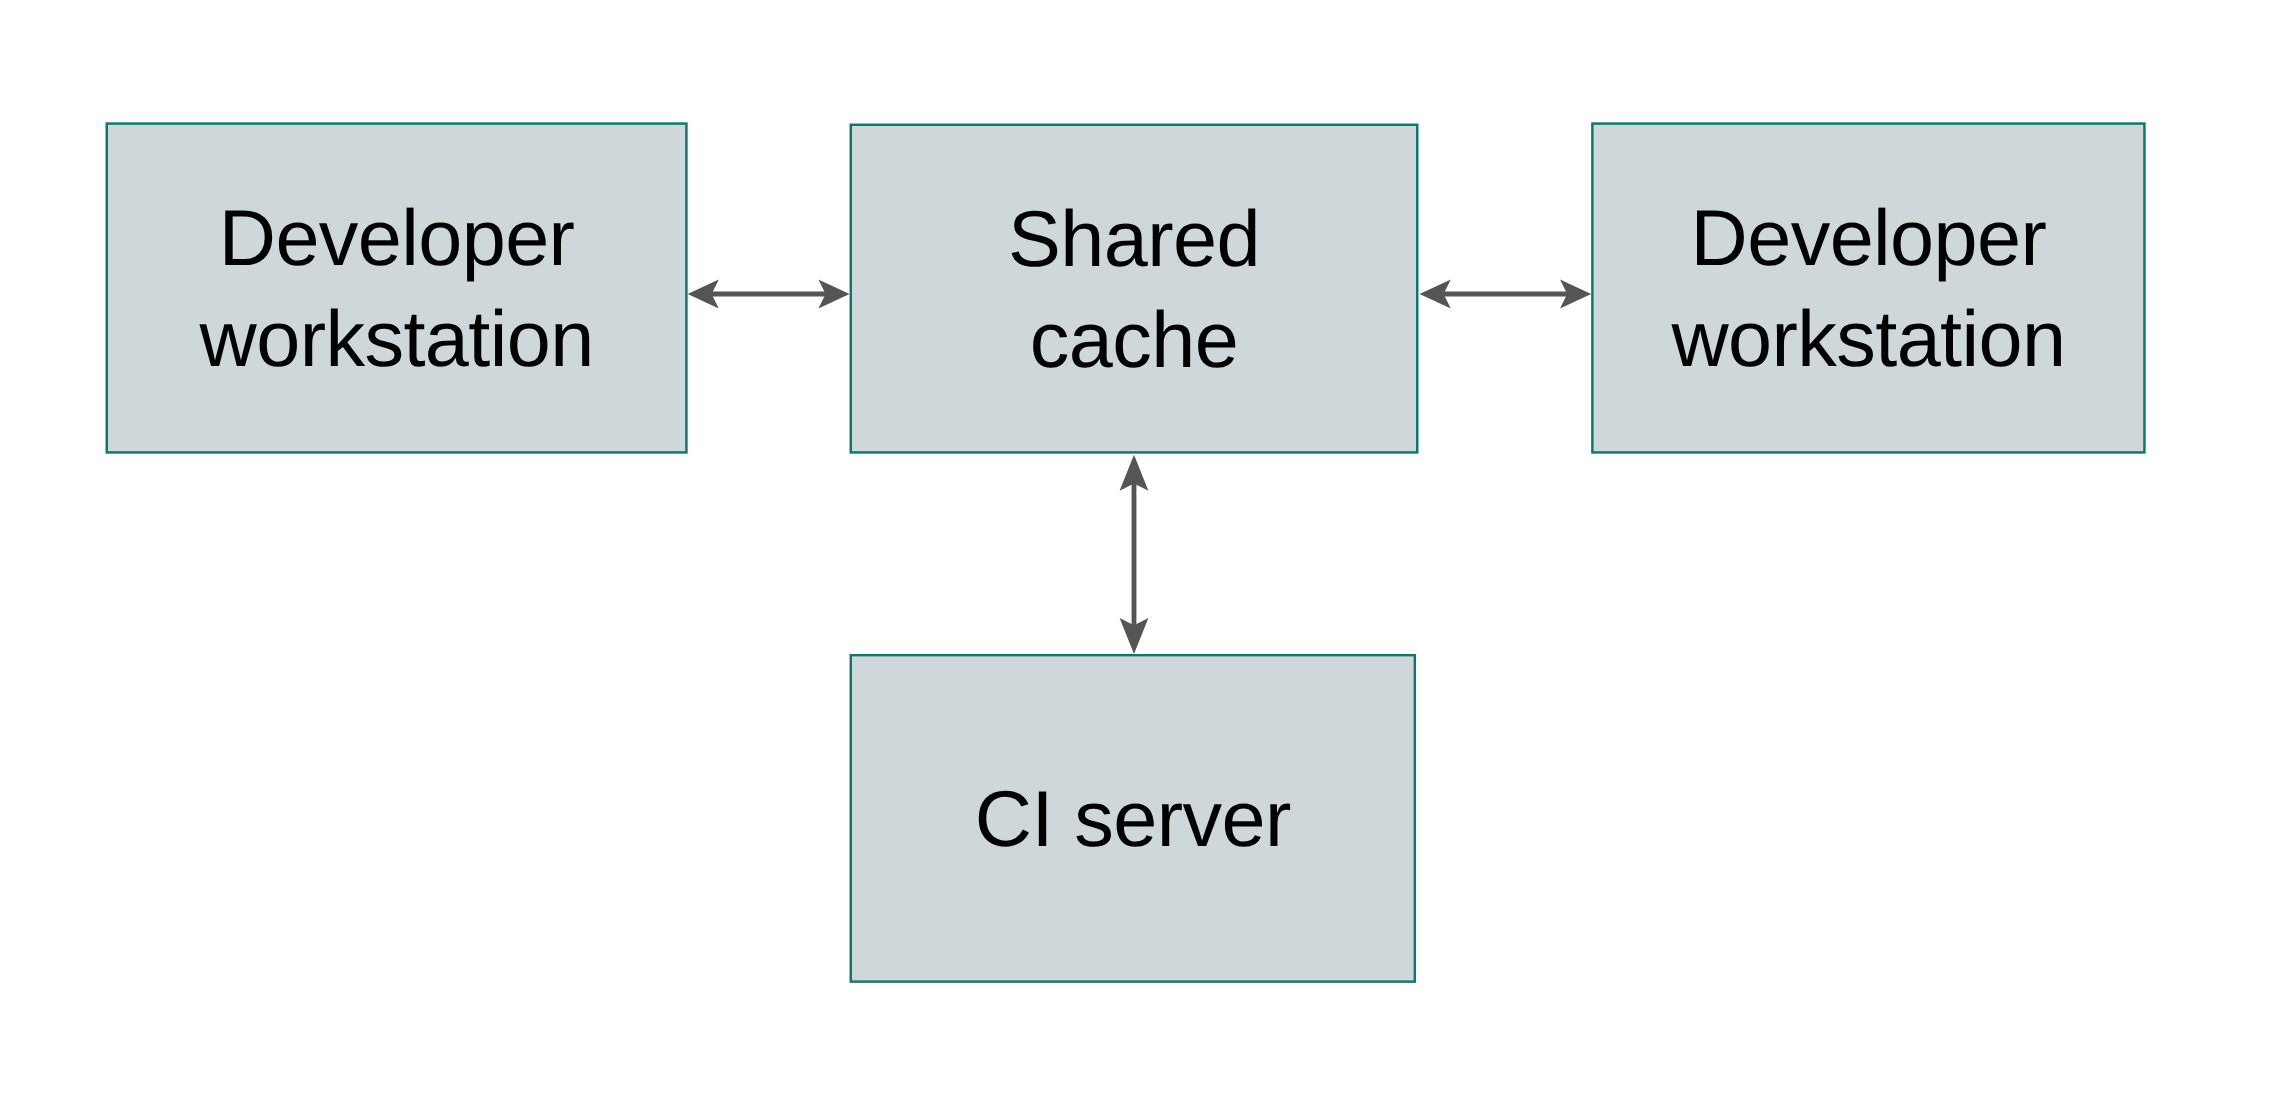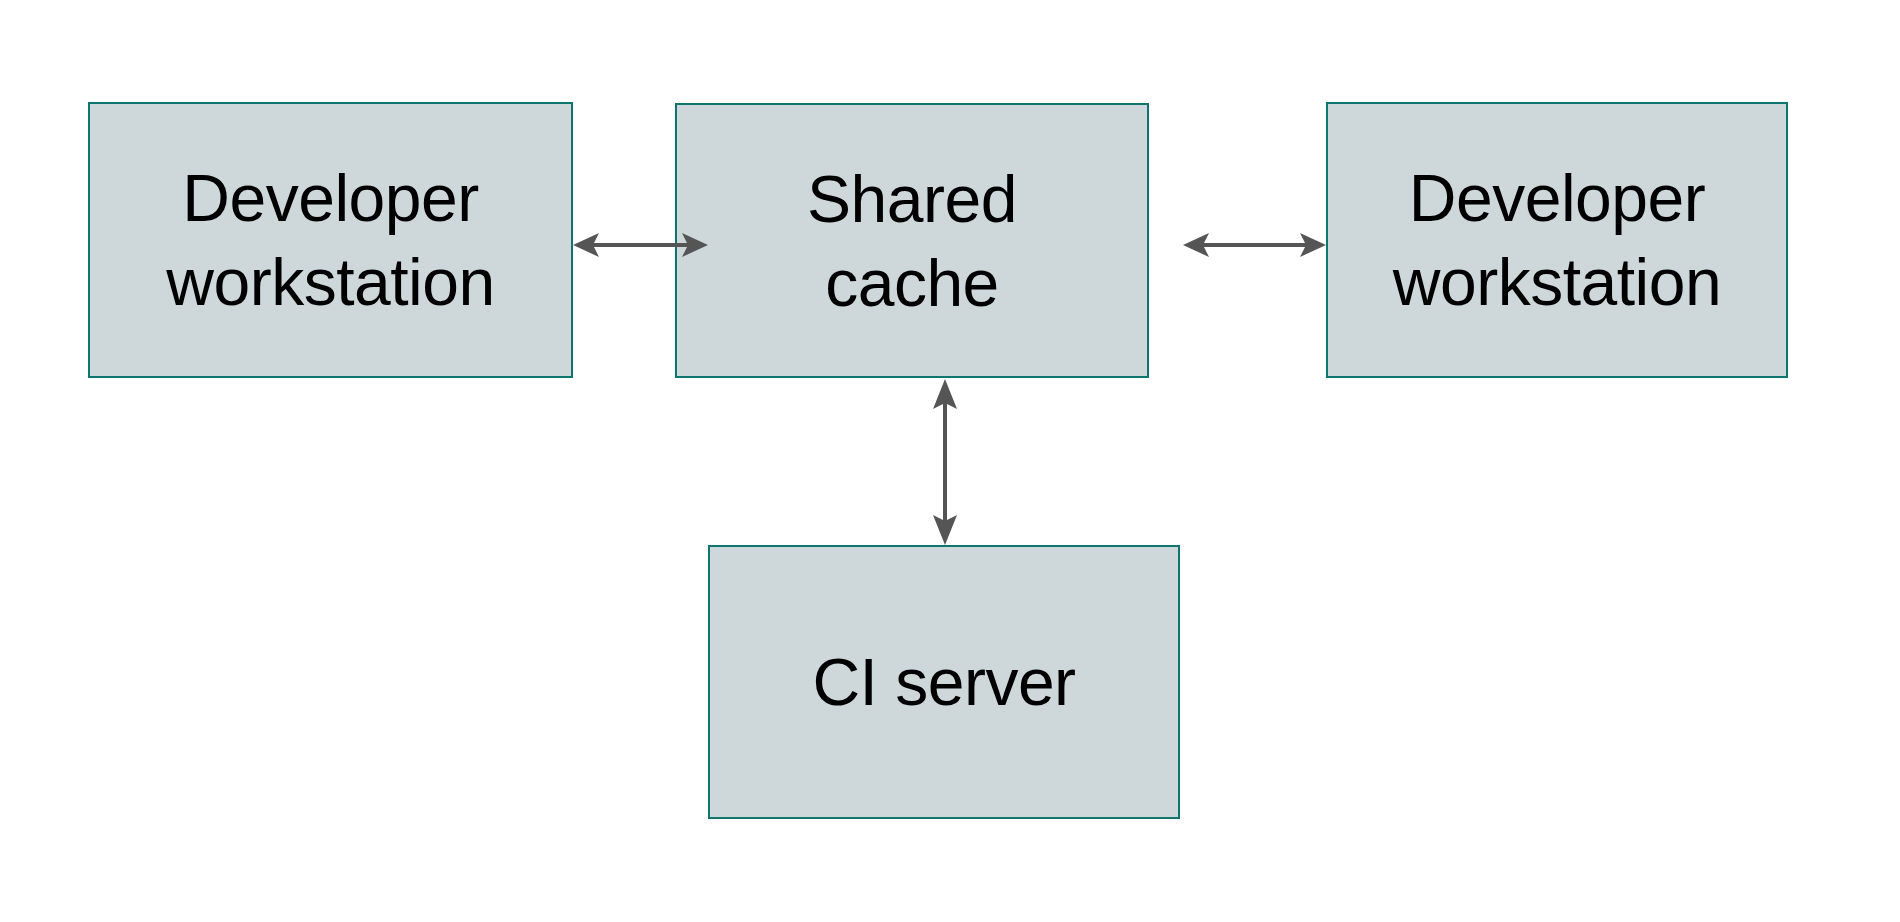--- a/index.html
+++ b/index.html
@@ -48,21 +48,21 @@
 </head>
 <body>
 
 <div id="canvas">
 
   <div class="node" style="left:88px; top:102px; width:485px; height:276px;">
     <div class="node-label">Developer
 workstation</div>
   </div>
 
-  <div class="node" style="left:675px; top:103px; width:474px; height:275px;">
+  <div class="node" style="left:708px; top:103px; width:474px; height:275px;">
     <div class="node-label narrow">Shared
 cache</div>
   </div>
 
   <div class="node" style="left:1326px; top:102px; width:462px; height:276px;">
     <div class="node-label">Developer
 workstation</div>
   </div>
 
   <div class="node" style="left:708px; top:545px; width:472px; height:274px;">

